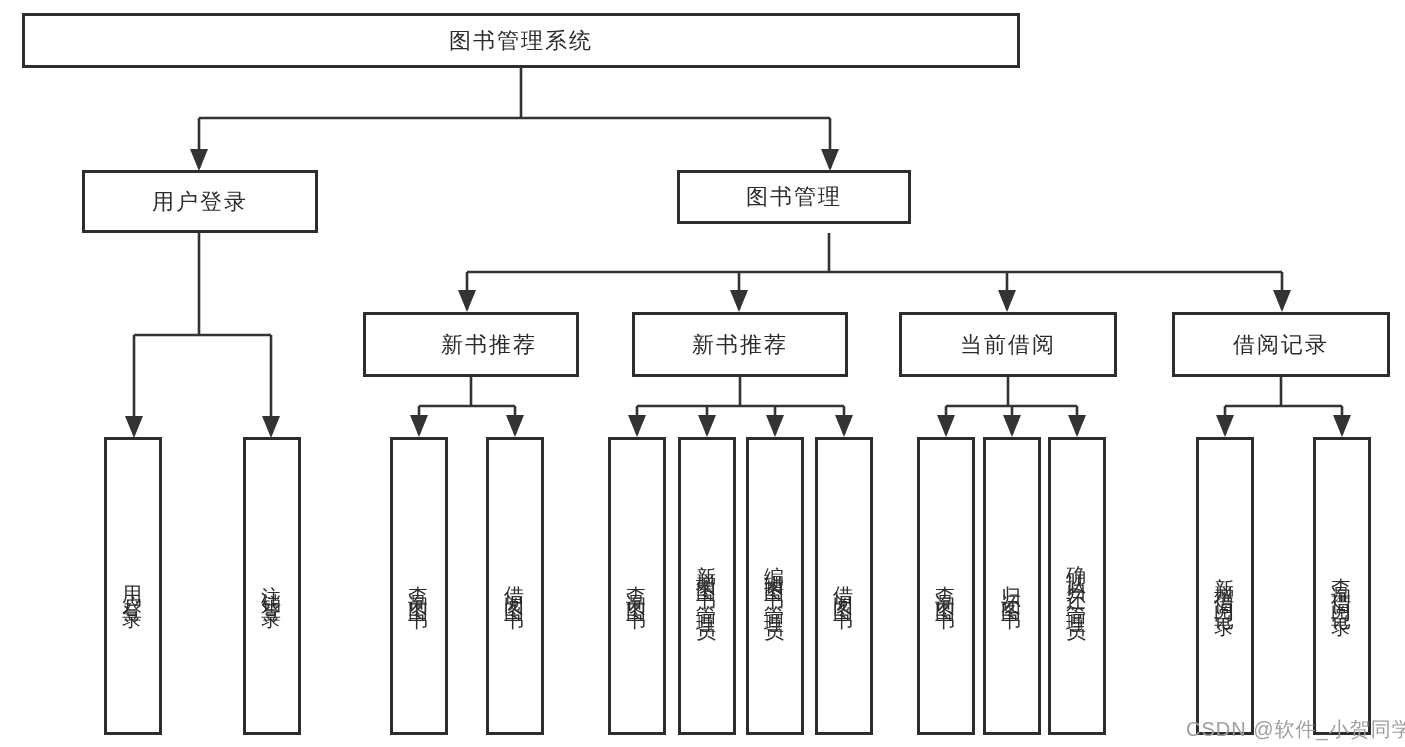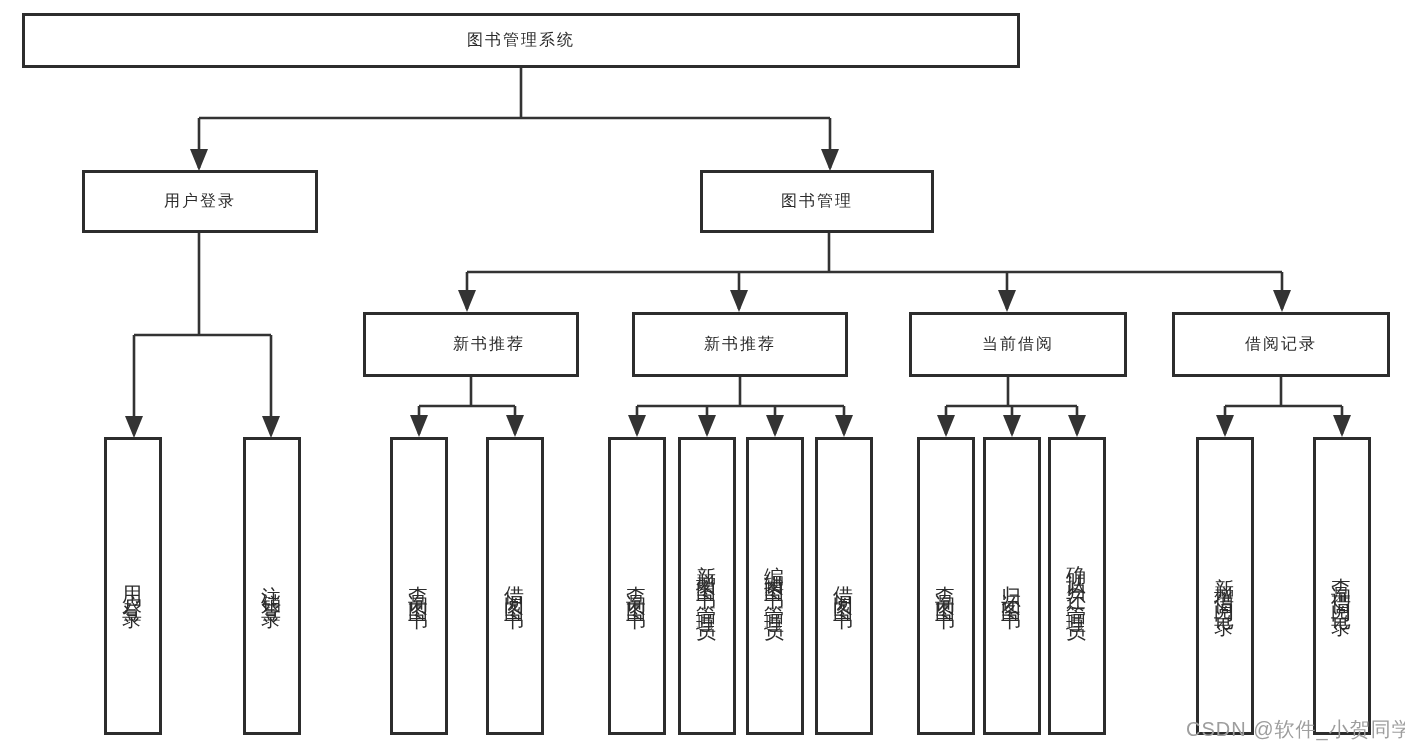--- a/index.html
+++ b/index.html
@@ -6,21 +6,21 @@
   html,body { background:#ffffff; }
   body { font-family:"Liberation Sans", sans-serif; }
   .stage{
     position:relative; width:1405px; height:747px;
     background:#ffffff; overflow:hidden;
   }
   .connectors{ position:absolute; left:0; top:0; }
   .hbox{
     position:absolute; background:#ffffff; border:3px solid #2d2d2d;
     display:flex; align-items:center; justify-content:center;
-    font-size:16px; letter-spacing:2px; color:#2b2b2b; z-index:2;
+    font-size:22px; letter-spacing:2px; color:#2b2b2b; z-index:2;
   }
   .vbox{
     position:absolute; top:437px; width:58px; height:298px;
     background:#ffffff; border:3px solid #2d2d2d;
     display:flex; align-items:center; justify-content:center; z-index:2;
   }
   .vbox span{
     writing-mode:vertical-rl; text-orientation:mixed;
     font-size:20px; letter-spacing:8px; color:#2b2b2b; white-space:nowrap;
   }
@@ -71,25 +71,25 @@
       <polygon points="1003,415 1021,415 1012,437"></polygon>
       <polygon points="1068,415 1086,415 1077,437"></polygon>
       <polygon points="1216,415 1234,415 1225,437"></polygon>
       <polygon points="1333,415 1351,415 1342,437"></polygon>
     </g>
   </svg>
 
   <div class="hbox" style="left:22px; top:13px; width:998px; height:55px;">图书管理系统</div>
 
   <div class="hbox" style="left:82px; top:170px; width:236px; height:63px;">用户登录</div>
-  <div class="hbox" style="left:700px; top:170px; width:234px; height:63px;">图书管理</div>
+  <div class="hbox" style="left:677px; top:170px; width:234px; height:54px;">图书管理</div>
 
   <div class="hbox" style="left:363px; top:312px; width:216px; height:65px;padding-left:36px;">新书推荐</div>
   <div class="hbox" style="left:632px; top:312px; width:216px; height:65px;">新书推荐</div>
-  <div class="hbox" style="left:899px; top:312px; width:218px; height:65px;margin-left:10px;">当前借阅</div>
+  <div class="hbox" style="left:899px; top:312px; width:218px; height:65px;">当前借阅</div>
   <div class="hbox" style="left:1172px; top:312px; width:218px; height:65px;">借阅记录</div>
 
   <div class="vbox" style="left:104px;">
     <span>用户登录</span>
   </div>
   <div class="vbox" style="left:243px;">
     <span>注销登录</span>
   </div>
 
   <div class="vbox" style="left:390px;">

